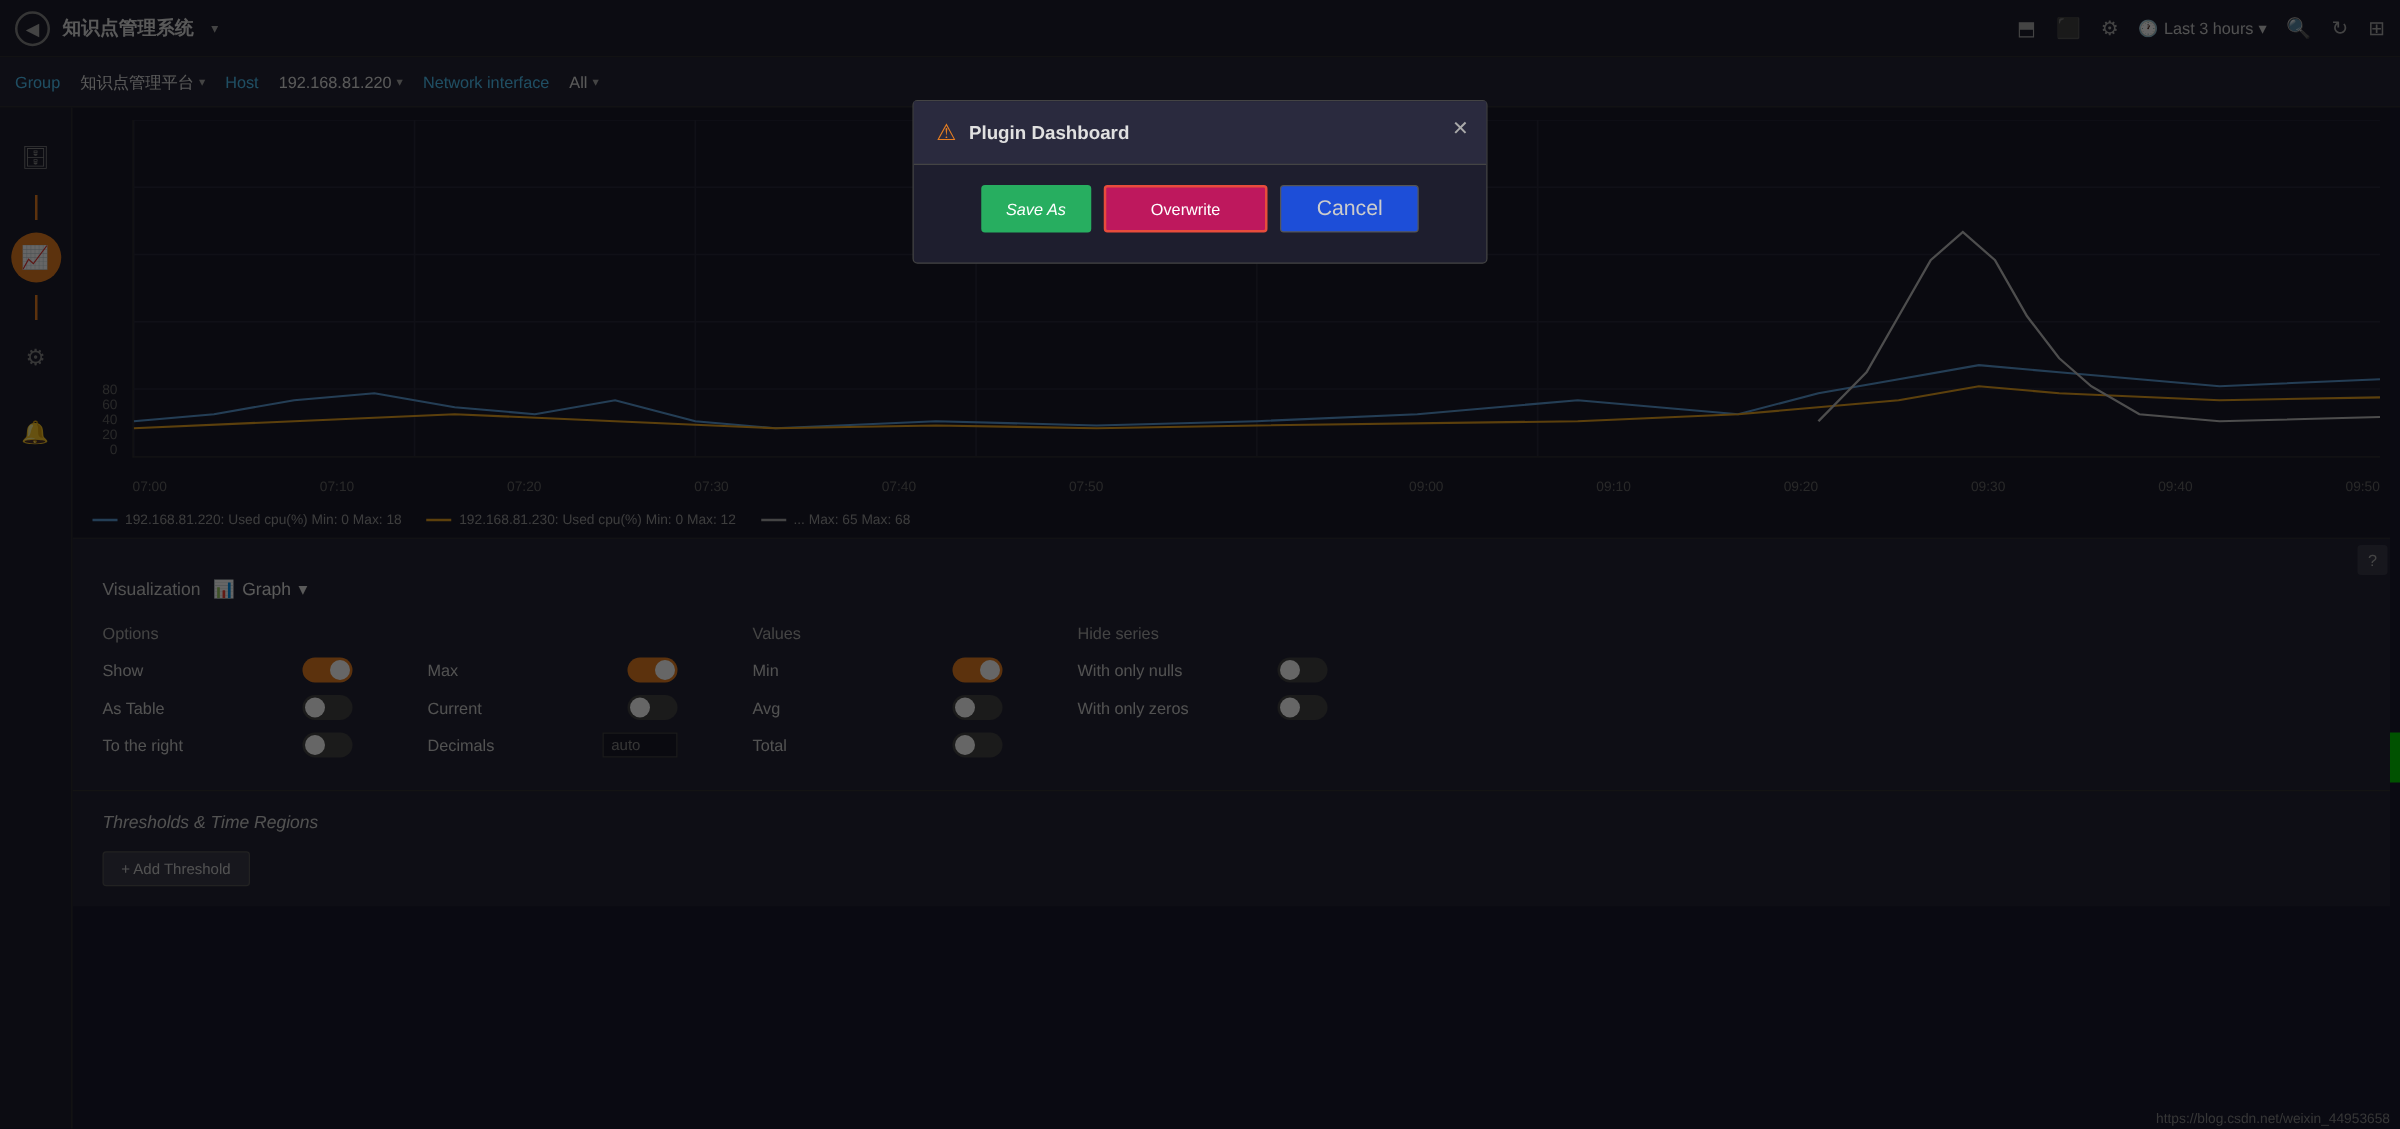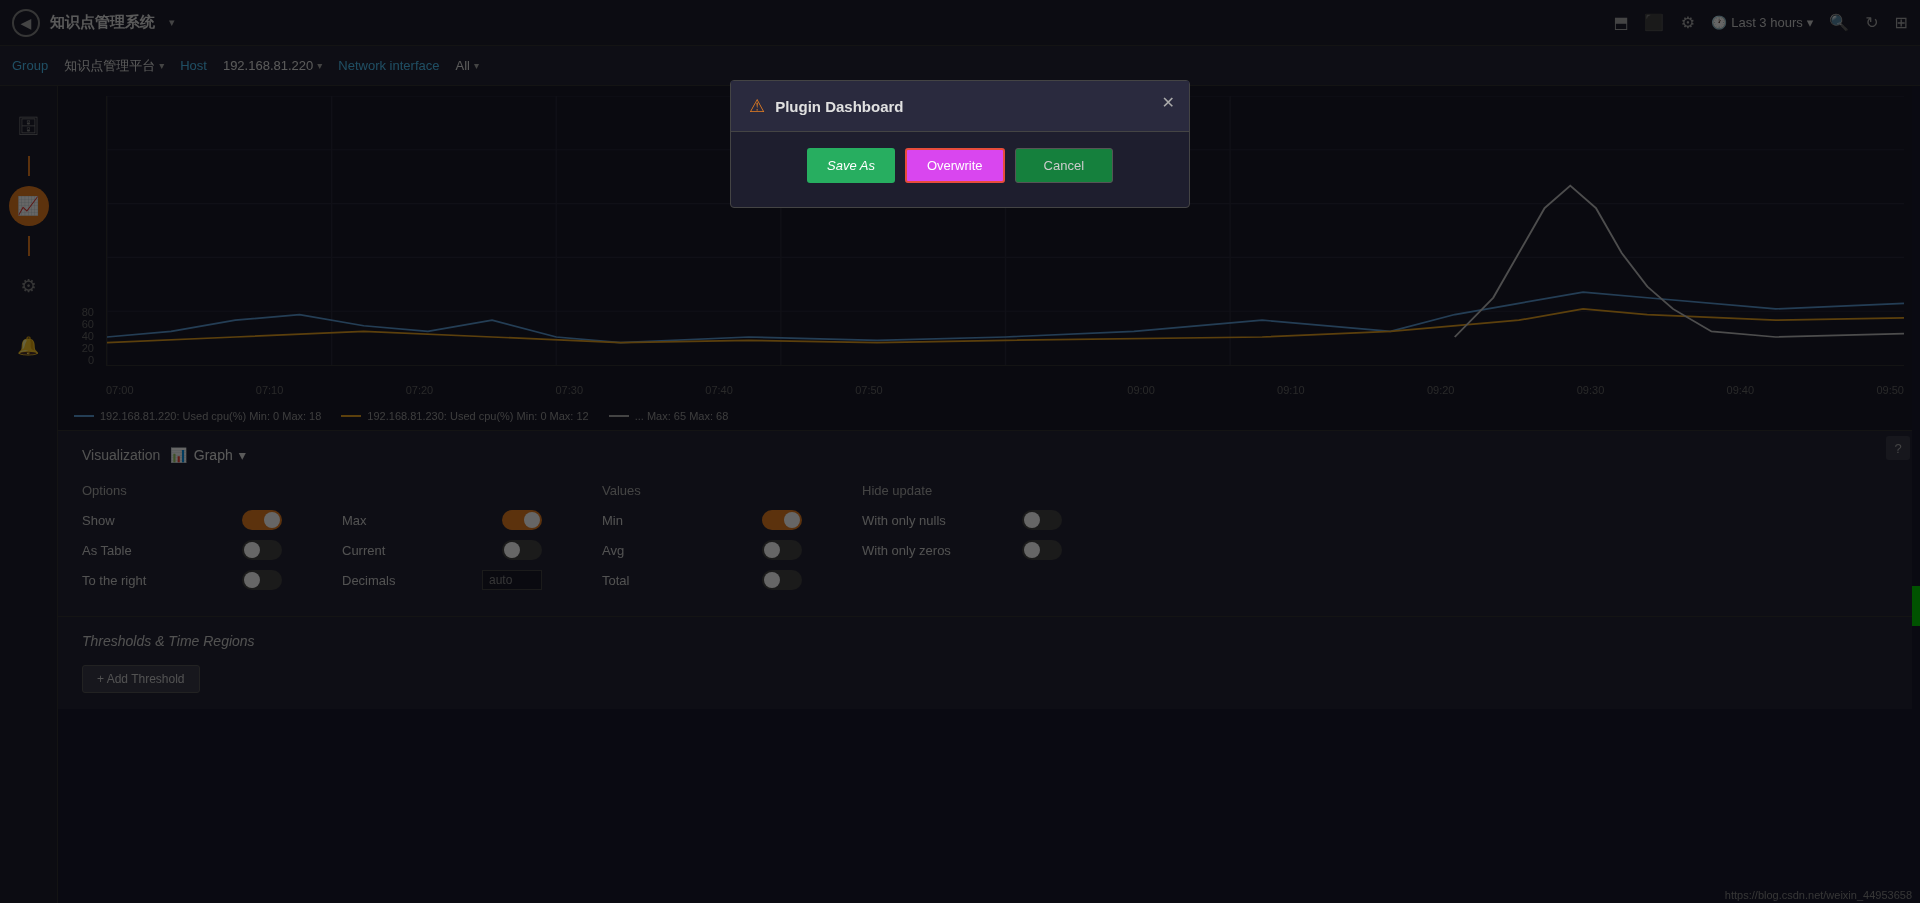--- a/index.html
+++ b/index.html
@@ -200,20 +200,21 @@
     .settings-panel {
       background: #252535;
       padding: 16px 24px;
       border-top: 1px solid #333;
     }
     .visualization-header {
       display: flex;
       align-items: center;
       gap: 10px;
       margin-bottom: 20px;
+      margin-top: 16px;
     }
     .viz-label {
       color: #ccc;
       font-size: 14px;
     }
     .viz-type {
       display: flex;
       align-items: center;
       gap: 6px;
       color: #e0e0e0;
@@ -398,36 +399,36 @@
       background: #27ae60;
       color: white;
       border: none;
       padding: 8px 20px;
       cursor: pointer;
       border-radius: 3px;
       font-size: 13px;
       font-style: italic;
     }
     .btn-overwrite {
-      background: #d946ef;
+      background: #be185d;
       color: white;
       border: 2px solid #e74c3c;
-      padding: 8px 20px;
+      padding: 8px 36px;
       cursor: pointer;
       border-radius: 3px;
       font-size: 13px;
     }
     .btn-cancel {
-      background: #15803d;
+      background: #1d4ed8;
       color: #ccc;
       border: 1px solid #555;
       padding: 8px 28px;
       cursor: pointer;
       border-radius: 3px;
-      font-size: 13px;
+      font-size: 17px;
     }
 
     .decimals-input {
       background: #1a1a2a;
       border: 1px solid #444;
       color: #888;
       padding: 2px 6px;
       width: 60px;
       font-size: 12px;
     }
@@ -619,21 +620,21 @@
             <span class="settings-label">Avg</span>
             <div class="toggle off"></div>
           </div>
           <div class="settings-row">
             <span class="settings-label">Total</span>
             <div class="toggle off"></div>
           </div>
         </div>
 
         <div class="settings-section">
-          <div class="settings-section-title">Hide update</div>
+          <div class="settings-section-title">Hide series</div>
           <div class="settings-row">
             <span class="settings-label">With only nulls</span>
             <div class="toggle off"></div>
           </div>
           <div class="settings-row">
             <span class="settings-label">With only zeros</span>
             <div class="toggle off"></div>
           </div>
         </div>
       </div>

